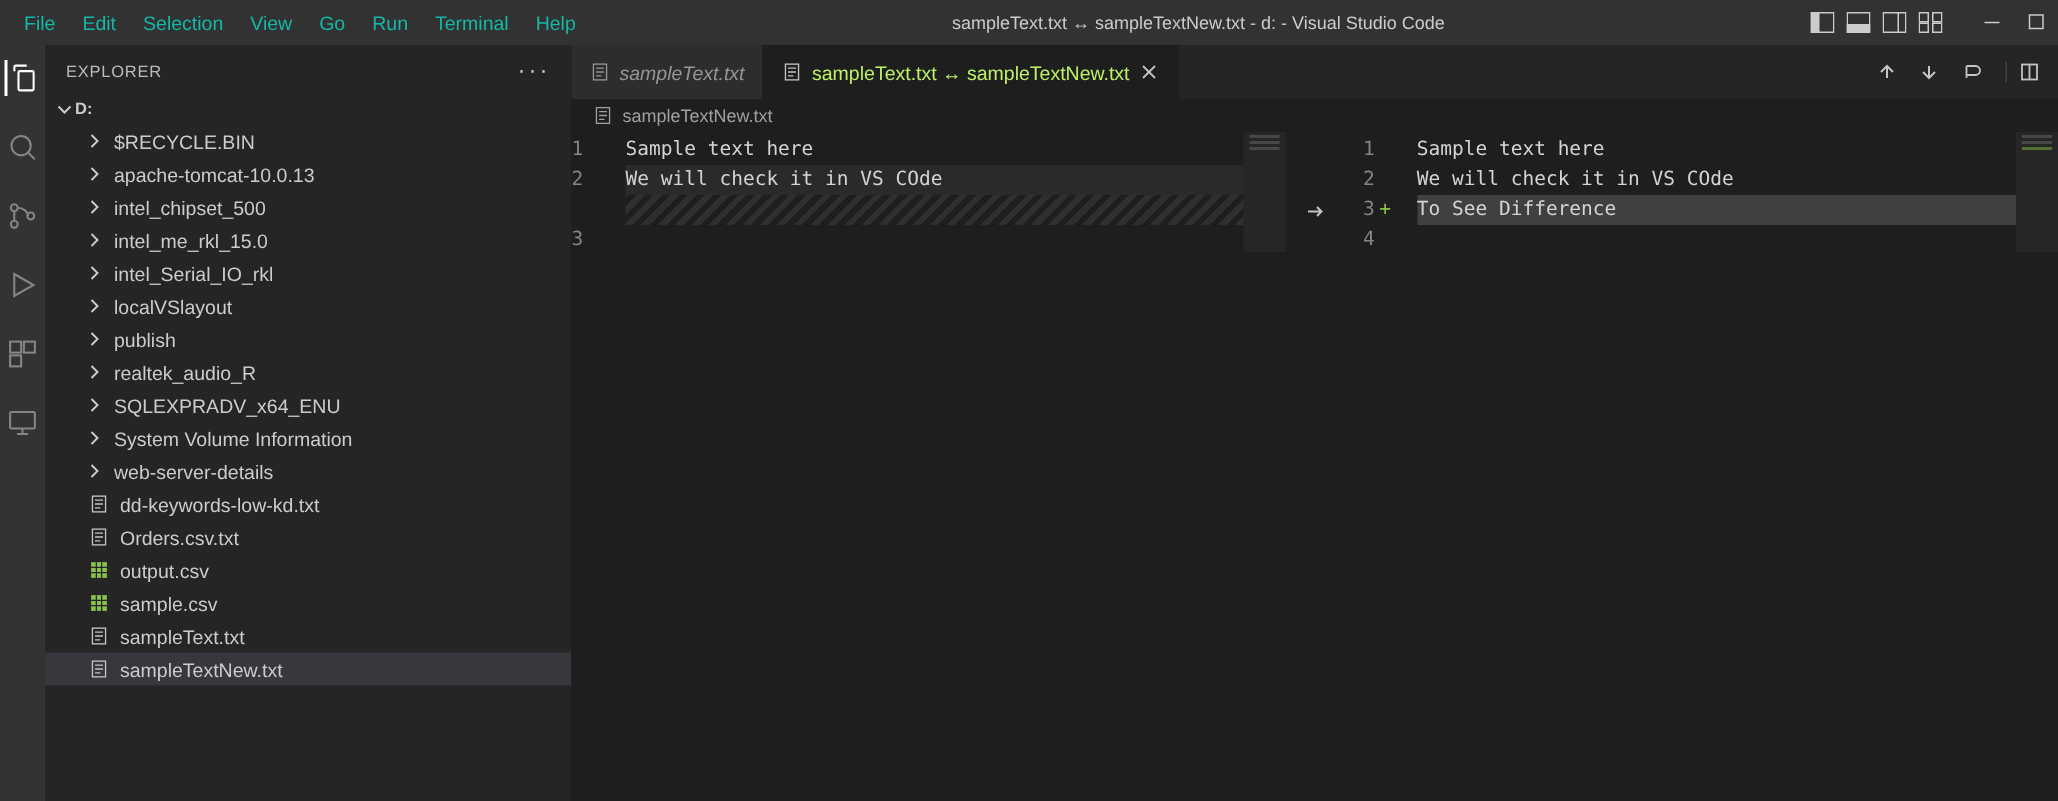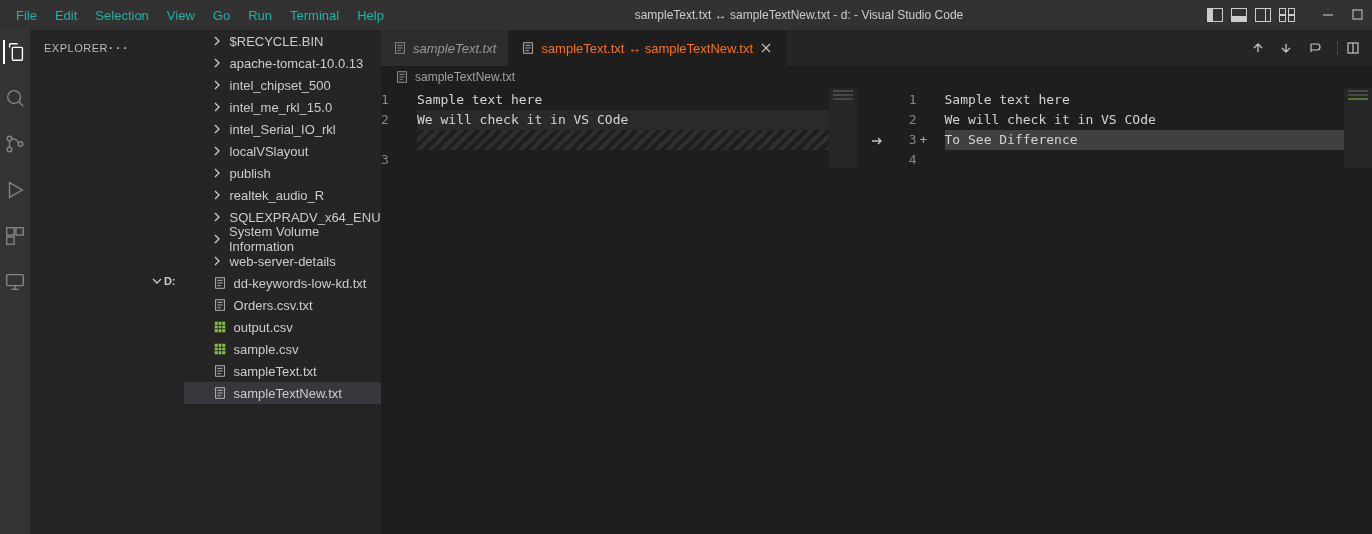--- a/index.html
+++ b/index.html
@@ -37,20 +37,21 @@
   align-items: center;
   padding-top: 10px;
   gap: 22px;
 }
 .activity-icon { width: 24px; height: 24px; display: flex; align-items: center; justify-content: center; cursor: pointer; color: #858585; }
 .activity-icon.active { color: #fff; border-left: 2px solid #fff; }
 .sidebar {
   width: 351px;
   background: #252526;
   display: flex;
+  flex-direction: column;
 }
 .sidebar-header {
   height: 35px;
   display: flex;
   align-items: center;
   justify-content: space-between;
   padding: 0 14px;
   color: #bbb;
   font-size: 11px;
   letter-spacing: 0.5px;
@@ -88,21 +89,21 @@
   display: flex;
   align-items: center;
   padding: 0 12px;
   gap: 6px;
   color: #969696;
   font-size: 13px;
   background: #2d2d2d;
   border-right: 1px solid #1e1e1e;
   cursor: pointer;
 }
-.tab.active { background: #1e1e1e; color: #f97316; }
+.tab.active { background: #1e1e1e; color: #bef264; }
 .tab .tab-icon { width: 14px; }
 .tab.inactive-label { font-style: italic; }
 .tab-spacer { flex: 1; }
 .tab-actions { display: flex; align-items: center; gap: 14px; padding-right: 12px; color: #c5c5c5; }
 .breadcrumb {
   height: 22px;
   background: #1e1e1e;
   display: flex;
   align-items: center;
   padding-left: 14px;

